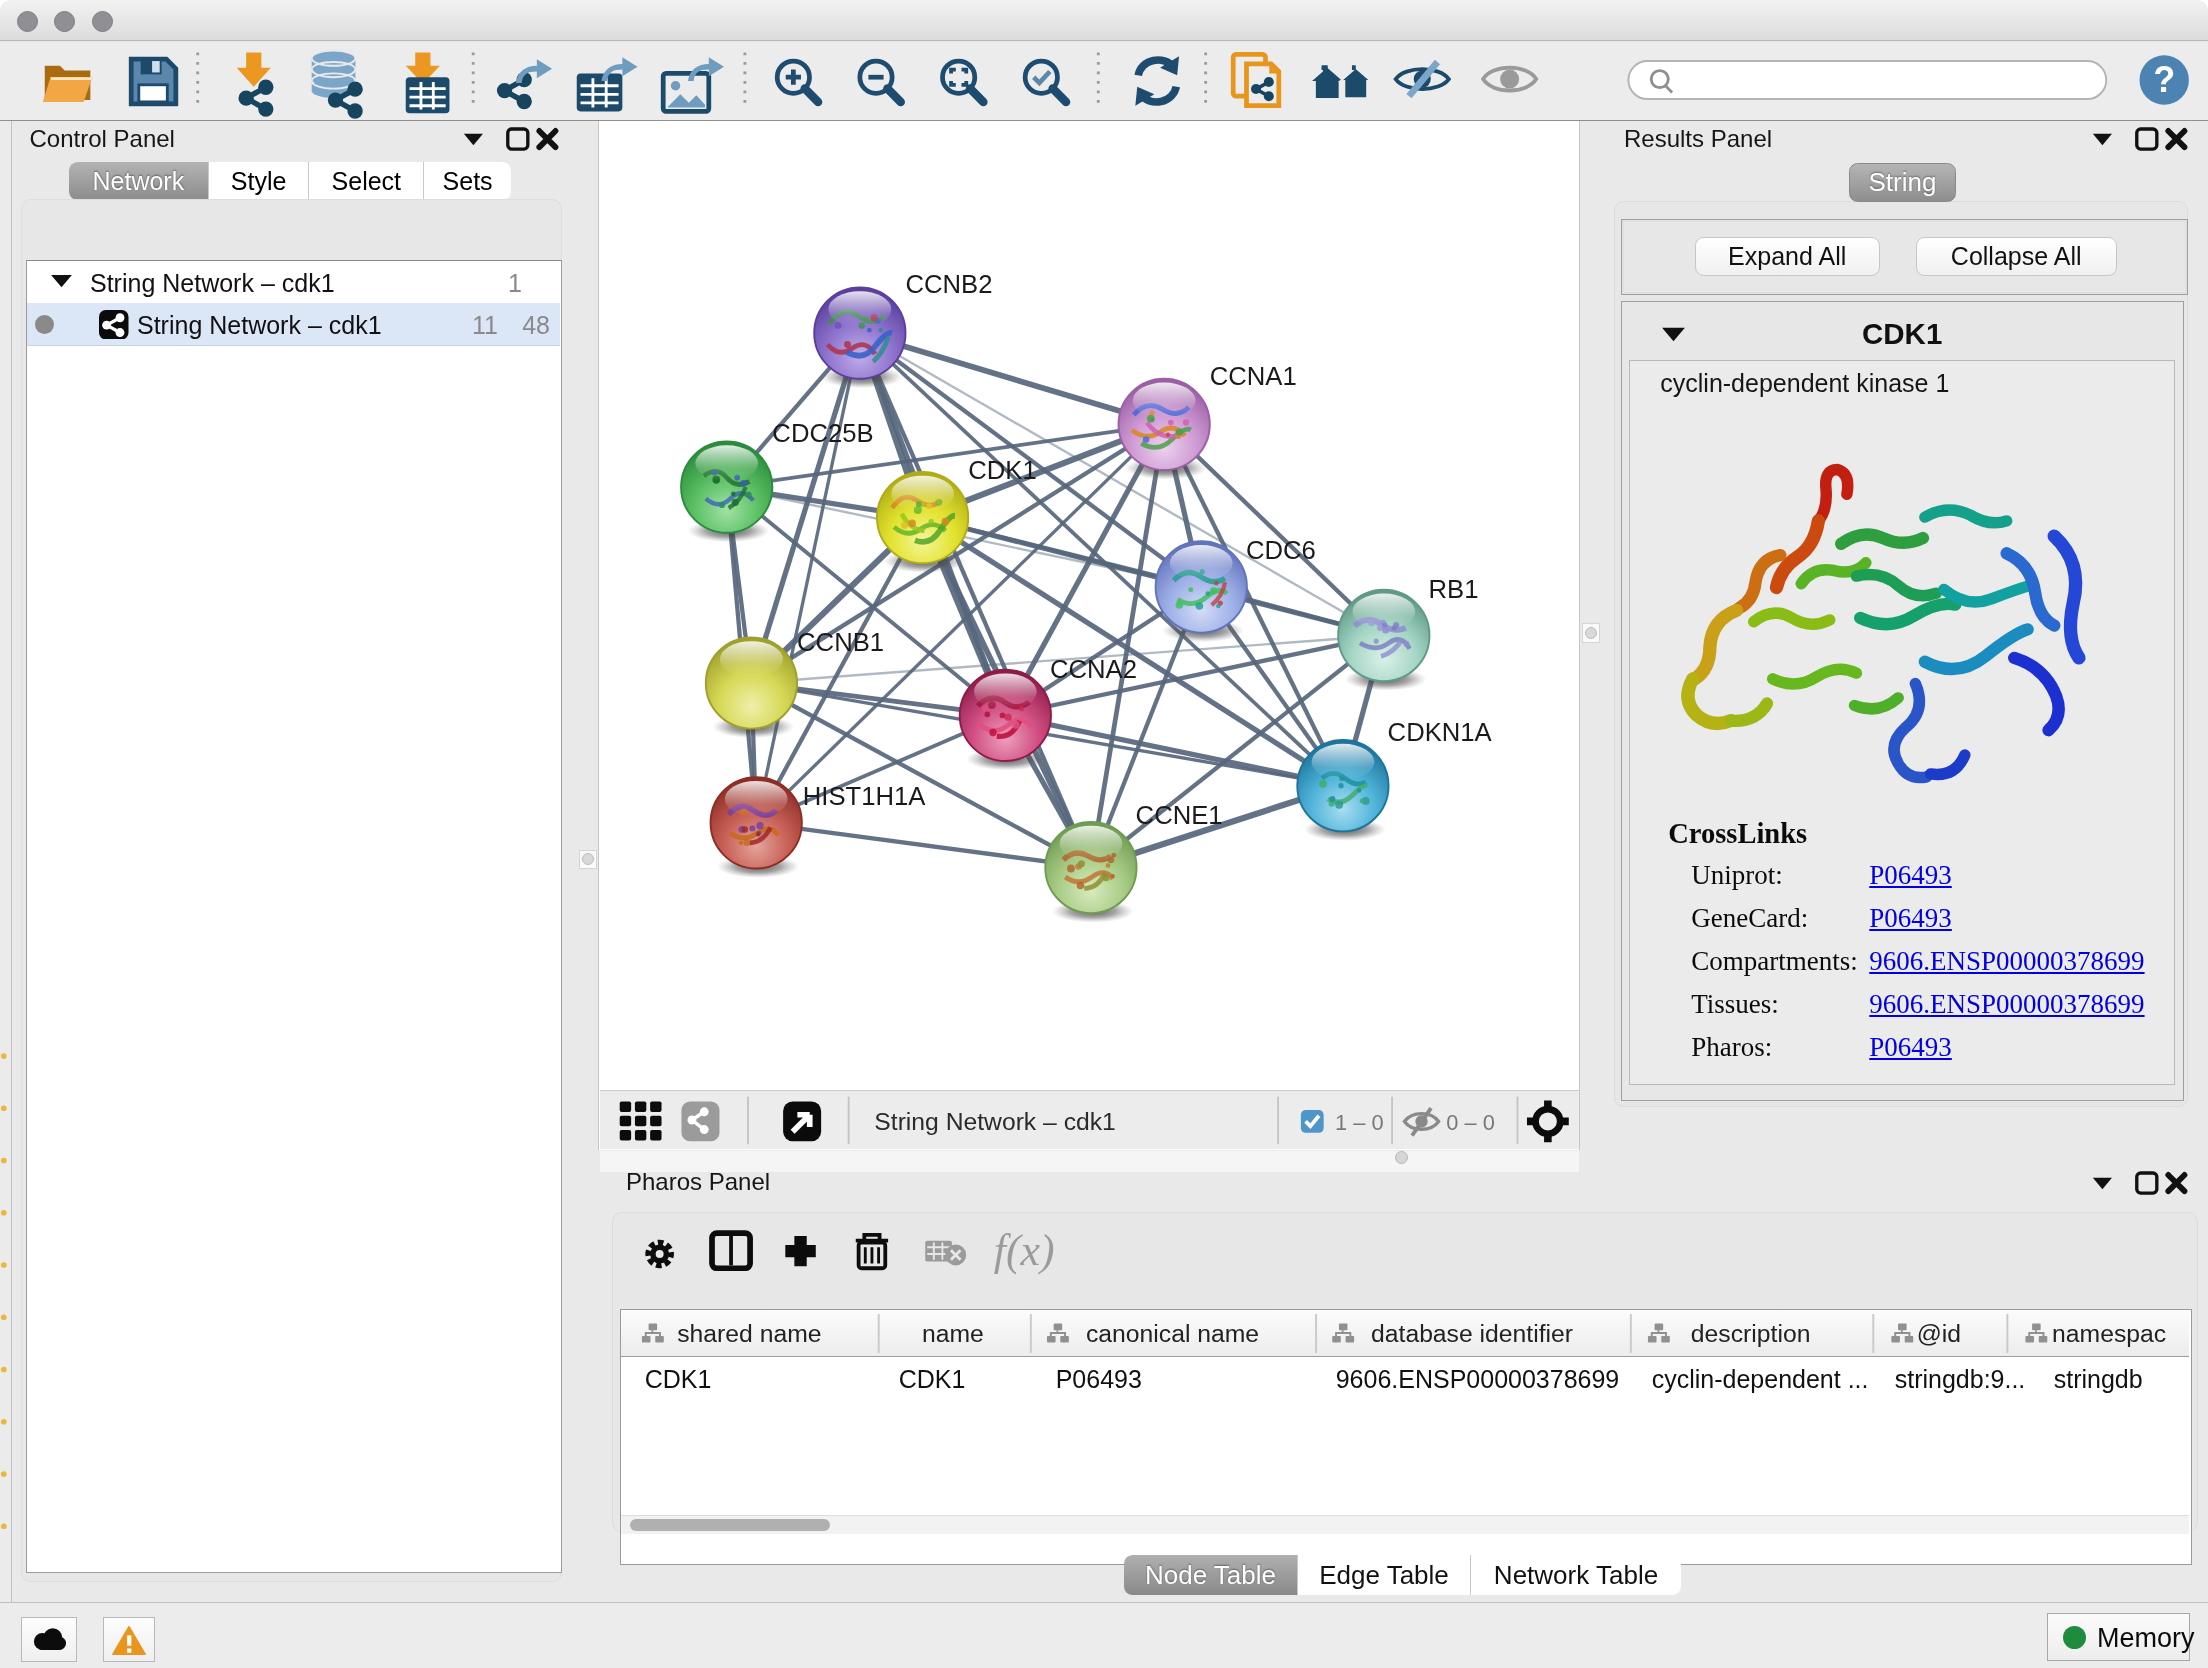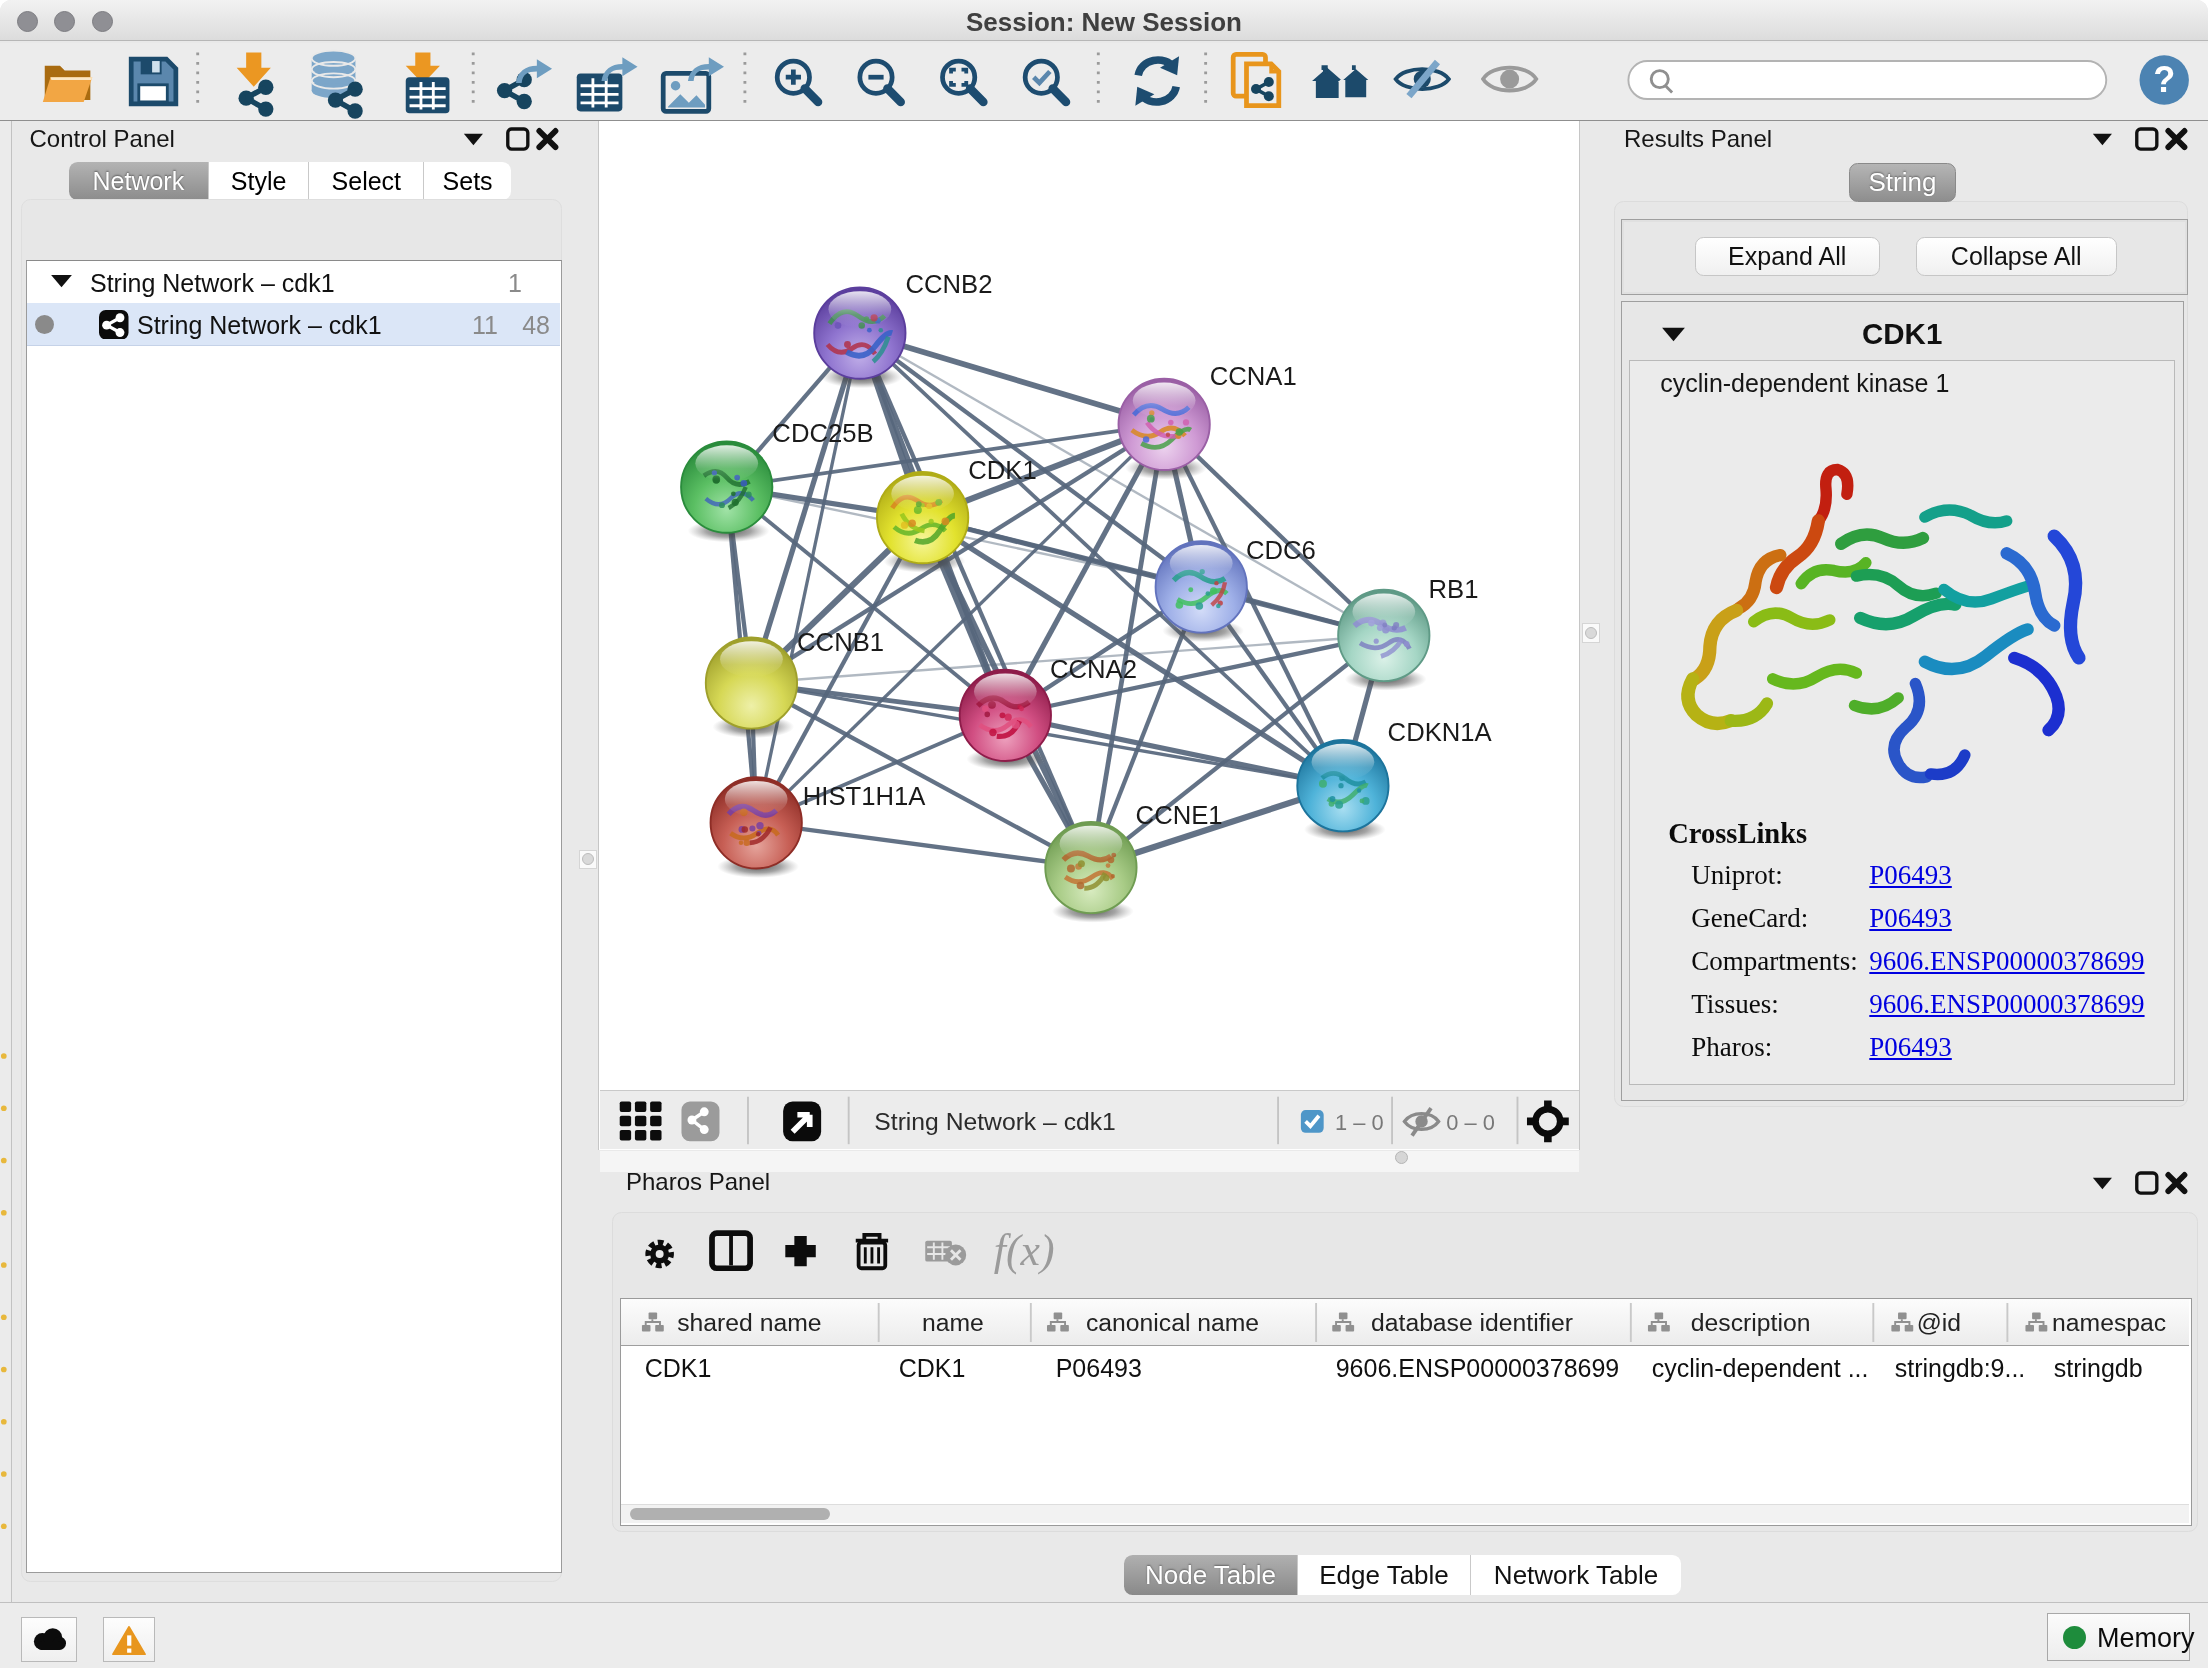--- a/index.html
+++ b/index.html
@@ -10,21 +10,20 @@
 svg { display:block; }
 </style>
 </head>
 <body>
 <div id="root">
 
 <div class="abs" style="left:0;top:0;width:2208px;height:41px;background:linear-gradient(#f2f2f2,#dcdcdc);border-bottom:1.9px solid #b7b7b7;border-radius:11.4px 11.4px 0 0;"></div>
 <div class="abs" style="left:17px;top:10.5px;width:21px;height:21px;border-radius:50%;background:#8f8f94;border:1px solid #7c7c81;"></div>
 <div class="abs" style="left:54px;top:10.5px;width:21px;height:21px;border-radius:50%;background:#8f8f94;border:1px solid #7c7c81;"></div>
 <div class="abs" style="left:92px;top:10.5px;width:21px;height:21px;border-radius:50%;background:#8f8f94;border:1px solid #7c7c81;"></div>
-<div class="abs" style="left:0;top:6.7px;width:2208px;text-align:center;font-size:26px;font-weight:600;color:#3f3f3f;">Session: New Session</div>
 
 <div class="abs" id="toolbar" style="left:0;top:43px;width:2208px;height:78px;background:#ececec;border-bottom:1.9px solid #8f8f8f;">
 <svg width="2208" height="76" viewBox="0 0 2322 80">
   <defs>
     <g id="sharedark">
       <circle cx="18" cy="4" r="7" fill="#17455f"></circle>
             <circle cx="0" cy="14" r="7" fill="#17455f"></circle>
             <circle cx="18" cy="24" r="7" fill="#17455f"></circle>
       <path d="M0 14 L18 4 M0 14 L18 24" stroke="#17455f" stroke-width="5" fill="none"></path>
     </g>
@@ -741,21 +740,21 @@
     <g>
       <rect x="328" y="29" width="28" height="22" rx="2" fill="#9b9b9b"></rect>
       <path d="M330 36 H354 M330 43 H354 M337 31 V49 M346 31 V49" stroke="#e7e7e7" stroke-width="2"></path>
       <circle cx="360" cy="44" r="11" fill="#9b9b9b"></circle>
       <path d="M355 39 L365 49 M365 39 L355 49" stroke="#e7e7e7" stroke-width="3"></path>
     </g>
 
     <text x="400" y="55" font-size="46" font-style="italic" fill="#9b9b9b" font-family="Liberation Serif">f(x)</text>
   </svg>
 
-  <div class="abs" style="left:6.7px;top:85px;width:1572px;height:228px;background:#ffffff;border:1.9px solid #9a9a9a;">
+  <div class="abs" style="left:6.7px;top:96px;width:1572px;height:256px;background:#ffffff;border:1.9px solid #9a9a9a;">
 
     <div class="abs" style="left:0;top:0;width:1568px;height:47px;background:linear-gradient(#fcfcfc,#ececec);border-bottom:1.9px solid #9e9e9e;"></div>
     <svg class="abs" style="left:0;top:0;" width="1568" height="47" viewBox="0 0 1649 49">
       <g stroke="#c9c9c9" stroke-width="2">
         <line x1="271" y1="4" x2="271" y2="45"></line>
             <line x1="431" y1="4" x2="431" y2="45"></line>
             <line x1="731" y1="4" x2="731" y2="45"></line>
         <line x1="1062" y1="4" x2="1062" y2="45"></line>
             <line x1="1317" y1="4" x2="1317" y2="45"></line>
             <line x1="1458" y1="4" x2="1458" y2="45"></line>

